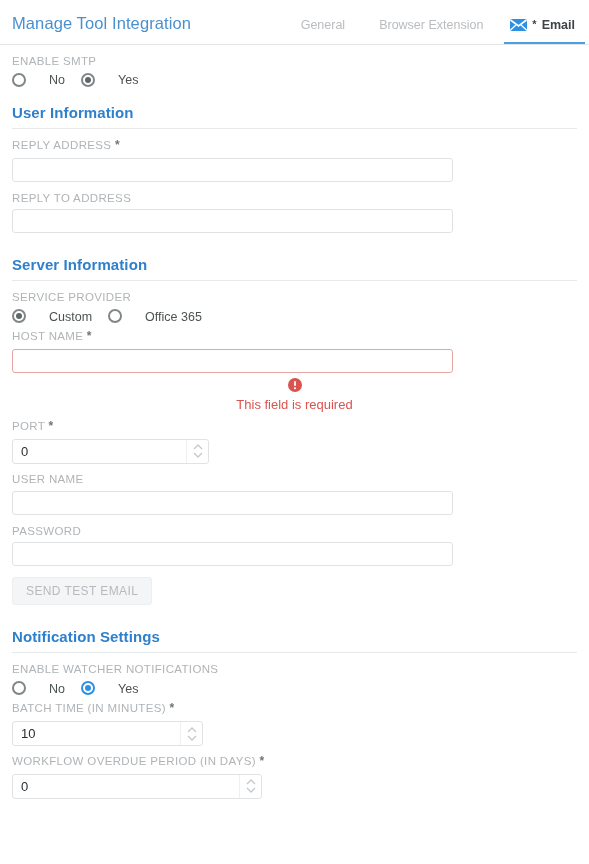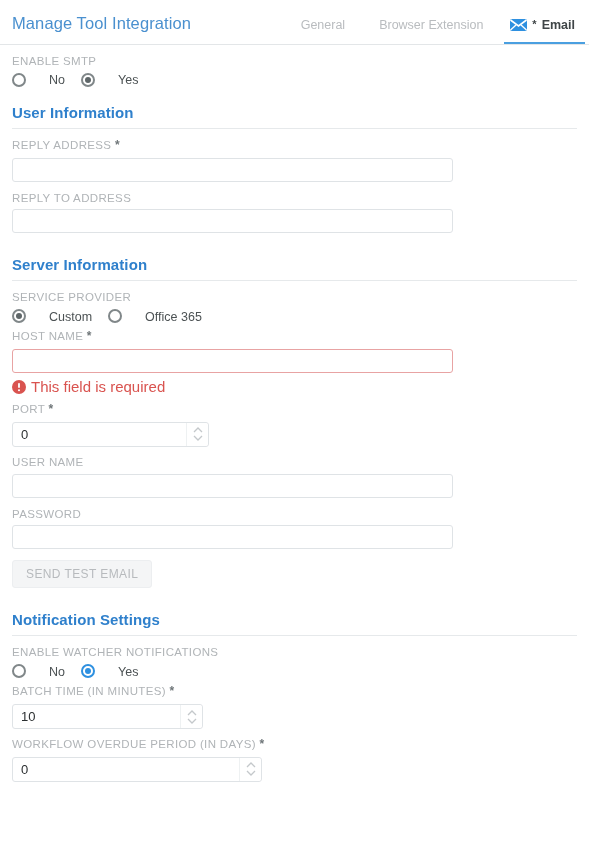--- a/index.html
+++ b/index.html
@@ -180,22 +180,23 @@
     font-size: 12.5px;
     color: #4c5254;
     line-height: 1;
   }
 
   .error-msg {
     display: flex;
     align-items: center;
     gap: 5px;
     margin: 5px 0 0 0;
-    font-size: 15px;
+    font-size: 13px;
     color: #d9534f;
+    flex-direction: column;
   }
   .err-icon { line-height: 0; display: block; flex: none; }
 
   .btn-disabled {
     display: inline-block;
     background: #f4f5f6;
     border: 1px solid #eceef0;
     border-radius: 3px;
     color: #b7babd;
     font-size: 12px;

